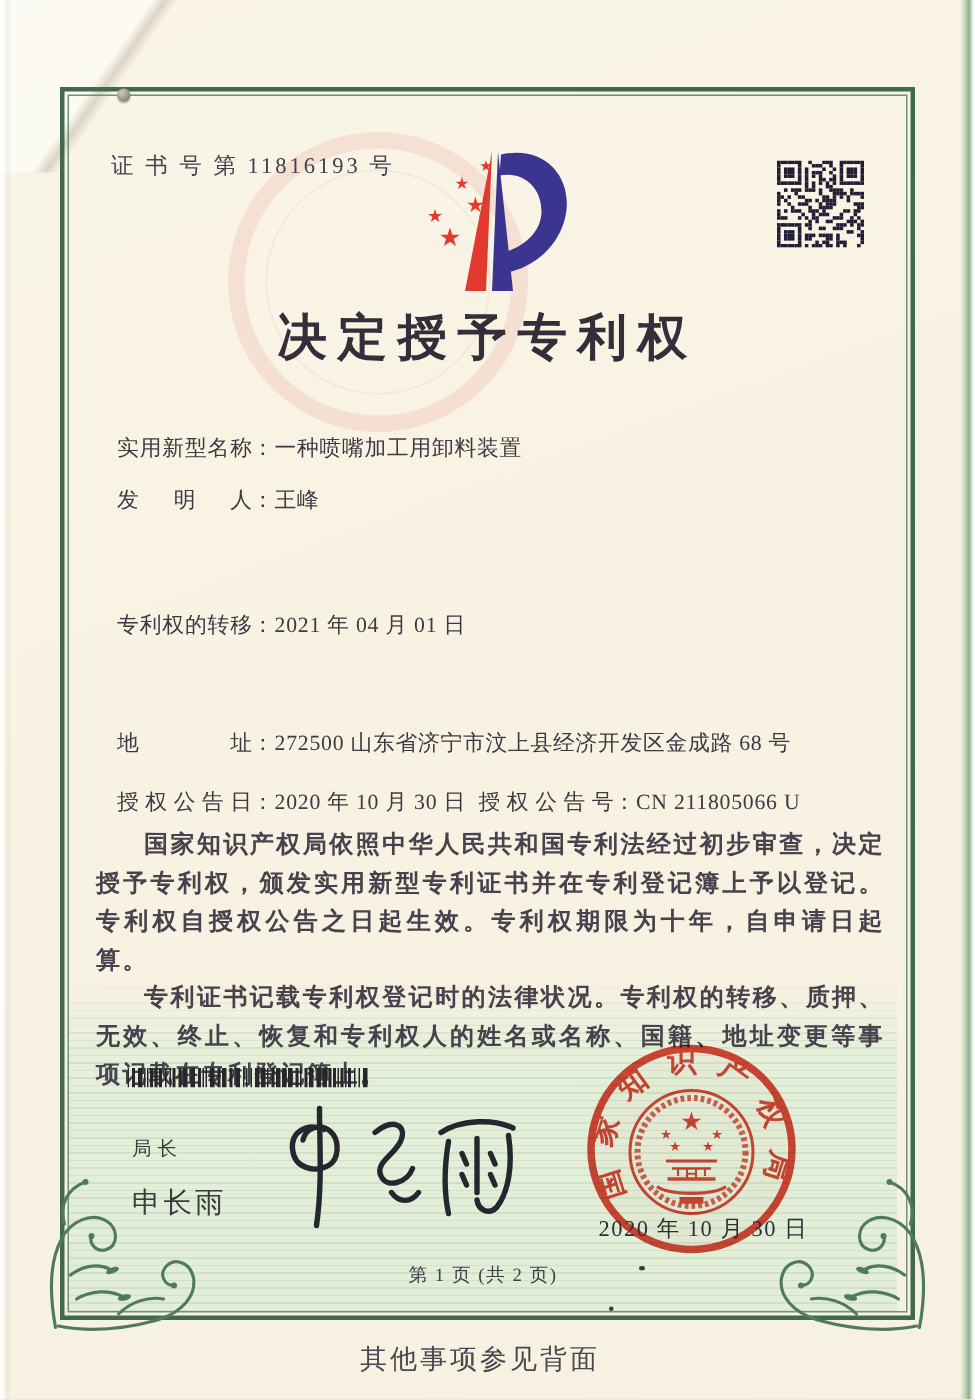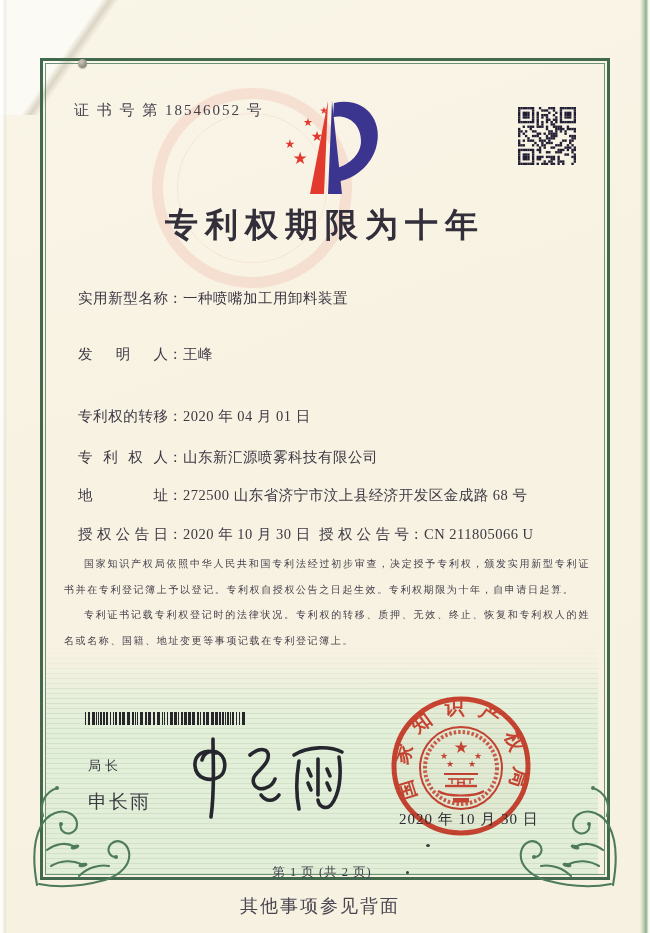--- a/index.html
+++ b/index.html
@@ -38,34 +38,34 @@
   
   #logo{left:262px;top:96px;width:130px;height:104px;}
   #qr{right:74px;top:107px;width:58px;height:58px;}
   
   .frow{left:78px;height:20px;font-size:14.5px;white-space:nowrap;color:#3d3844;}
   .flabel{display:inline-block;width:90px;text-align:justify;text-align-last:justify;vertical-align:top;}
   .fcolon{display:inline-block;width:15px;}
   .fvalue{letter-spacing:.5px;}
   #row-grant .pair2{position:absolute;left:241px;top:0;white-space:nowrap;}
   
-  #paras{left:64px;top:551px;width:526px;font-size:10px;line-height:25.5px;
-      letter-spacing:1.6px;color:#47424d;text-align:justify;}
+  #paras{left:64px;top:551px;width:526px;font-size:16px;line-height:25.5px;
+      letter-spacing:1.6px;color:#47424d;text-align:justify;font-weight:bold;}
   #paras p{margin:0;text-indent:2em;}
   
   #bc{left:85px;top:712px;width:162px;height:13px;}
   
   #director-title{left:88px;top:757px;font-size:13px;letter-spacing:4px;color:#3a3a41;}
   #director-name{left:88px;top:789px;font-size:19px;letter-spacing:2px;color:#3a3a41;}
   #signature{left:182px;top:733px;width:170px;height:92px;}
   
   #seal{left:380px;top:685px;width:162px;height:162px;mix-blend-mode:multiply;opacity:.93;}
   #seal-date{left:399px;top:810px;font-size:15px;letter-spacing:1px;color:#2e2d35;z-index:6;}
   
-  #page-info{left:40px;top:864px;width:564px;text-align:center;font-size:12.5px;
+  #page-info{left:40px;top:842px;width:564px;text-align:center;font-size:12.5px;
       letter-spacing:1px;color:#3c3c44;z-index:3;}
   #back-note{left:0;top:894px;width:640px;text-align:center;font-size:18px;
       letter-spacing:2px;color:#4a4550;}
   
   .corner{width:112px;height:108px;z-index:2;}
   #corner-left{left:30px;top:781px;}
   #corner-right{left:508px;top:781px;transform:scaleX(-1);}
   .speck{border-radius:50%;background:#3c3c3c;}
   svg{display:block;}
   .z2{z-index:2;} .z3{z-index:3;} .z4{z-index:4;}
@@ -116,21 +116,21 @@
     </g>
     <g fill="#4e7b59">
       <circle cx="31" cy="43" r="2"></circle>
         <circle cx="86" cy="76" r="2"></circle>
         <circle cx="27" cy="7" r="2"></circle>
       <ellipse cx="45" cy="66" rx="4.5" ry="2" transform="rotate(-20 45 66)"></ellipse>
       <ellipse cx="53" cy="84" rx="4.5" ry="2" transform="rotate(-14 53 84)"></ellipse>
     </g>
   </svg>
 
-  <div class="abs z2" id="cert-number">证 书 号 第 18546052 号</div>
+  <div class="abs z2" id="cert-number">证 书 号 第 11816193 号</div>
 
   <svg class="abs z2" id="logo" viewBox="0 0 130 104">
     <path d="M66,5 L48,98 L62,98 Z" fill="#e23a2e"></path>
     <path d="M70,5 L66,98 L80,98 Z" fill="#3c3590"></path>
     <path d="M72,7 C104,0 122,26 114,52 C107,74 88,84 74,86 L75,72 C88,68 99,58 99,45 C99,28 86,18 71,21 Z" fill="#3c3590"></path>
     <g fill="#e23a2e" font-family="'DejaVu Sans',sans-serif" text-anchor="middle">
       <text x="62" y="18" font-size="10">★</text>
       <text x="46" y="30" font-size="11">★</text>
       <text x="55" y="45" font-size="14">★</text>
       <text x="28" y="52" font-size="12">★</text>
@@ -423,33 +423,30 @@
       <rect x="23.20" y="55.68" width="2.3699999999999997" height="2.3699999999999997" fill="#211d33"></rect>
       <rect x="25.52" y="55.68" width="2.3699999999999997" height="2.3699999999999997" fill="#211d33"></rect>
       <rect x="27.84" y="55.68" width="2.3699999999999997" height="2.3699999999999997" fill="#211d33"></rect>
       <rect x="32.48" y="55.68" width="2.3699999999999997" height="2.3699999999999997" fill="#211d33"></rect>
       <rect x="34.80" y="55.68" width="2.3699999999999997" height="2.3699999999999997" fill="#211d33"></rect>
       <rect x="39.44" y="55.68" width="2.3699999999999997" height="2.3699999999999997" fill="#211d33"></rect>
       <rect x="44.08" y="55.68" width="2.3699999999999997" height="2.3699999999999997" fill="#211d33"></rect>
       <rect x="53.36" y="55.68" width="2.3699999999999997" height="2.3699999999999997" fill="#211d33"></rect>
     </svg>
 
-  <div class="abs z2" id="title">专利权期限为十年</div>
+  <div class="abs z2" id="title">决定授予专利权</div>
 
   <div class="abs frow z2" style="top:289px">
     <span class="flabel">实用新型名称</span><span class="fcolon">：</span><span class="fvalue">一种喷嘴加工用卸料装置</span>
   </div>
-  <div class="abs frow z2" style="top:345px">
+  <div class="abs frow z2" style="top:324px">
     <span class="flabel">发明人</span><span class="fcolon">：</span><span class="fvalue">王峰</span>
   </div>
   <div class="abs frow z2" style="top:407px">
-    <span class="flabel">专利权的转移</span><span class="fcolon">：</span><span class="fvalue">2020 年 04 月 01 日</span>
-  </div>
-  <div class="abs frow z2" style="top:448px">
-    <span class="flabel">专利权人</span><span class="fcolon">：</span><span class="fvalue">山东新汇源喷雾科技有限公司</span>
+    <span class="flabel">专利权的转移</span><span class="fcolon">：</span><span class="fvalue">2021 年 04 月 01 日</span>
   </div>
   <div class="abs frow z2" style="top:486px">
     <span class="flabel">地址</span><span class="fcolon">：</span><span class="fvalue">272500  山东省济宁市汶上县经济开发区金成路 68 号</span>
   </div>
   <div class="abs frow z2" id="row-grant" style="top:525px;width:520px">
     <span class="flabel">授权公告日</span><span class="fcolon">：</span><span class="fvalue">2020 年 10 月 30 日</span>
     <span class="pair2">
       <span class="flabel">授权公告号</span><span class="fcolon">：</span><span class="fvalue">CN 211805066 U</span>
     </span>
   </div>

